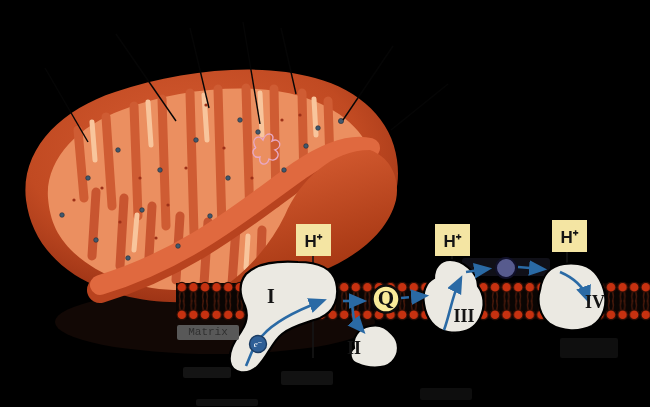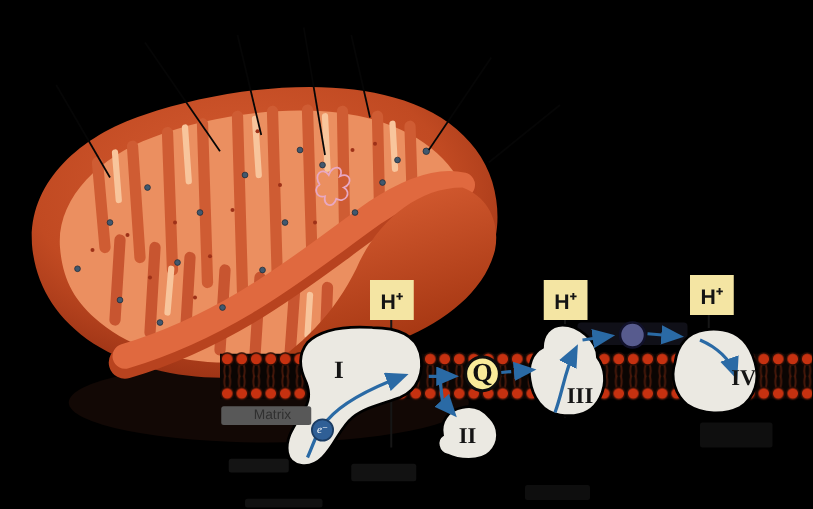--- a/index.html
+++ b/index.html
@@ -9,21 +9,21 @@
   .ovl{position:absolute;pointer-events:none;white-space:nowrap;}
   .numeral{font-family:"Liberation Serif","DejaVu Serif",serif;font-weight:bold;color:#141414;
            transform:translate(-50%,-52%);}
   .qletter{font-family:"Liberation Serif","DejaVu Serif",serif;font-weight:bold;font-size:21px;color:#101010;
            transform:translate(-50%,-54%);}
   .hplus{width:35px;height:32px;background:#f4e5a3;display:flex;align-items:center;justify-content:center;
          font-weight:bold;font-size:17px;color:#141414;}
   .electron{font-family:"Liberation Serif","DejaVu Serif",serif;font-style:italic;font-size:9px;color:#fff;
             transform:translate(-50%,-50%);}
   .matrixlbl{width:62px;height:15px;background:#585858;border-radius:2px;color:#303030;
-             font-family:Liberation Sans, sans-serif;font-size:11px;line-height:15px;text-align:center;padding-left:10px;}
+             font-family:Liberation Mono, monospace;font-size:11px;line-height:15px;text-align:center;}
 </style>
 </head>
 <body>
 
 <div id="stage">
 
 <svg width="650" height="407" viewBox="0 0 650 407">
   <defs>
     <radialGradient id="rimGrad" cx="45%" cy="35%" r="75%">
       <stop offset="0%" stop-color="#d65c32"></stop>
@@ -198,21 +198,21 @@
 
     <circle cx="258" cy="344" r="8.5" fill="#2f5f96" stroke="#1b3c63" stroke-width="1.4"></circle>
   </g>
 </svg>
 
 <div class="ovl hplus" style="left:296px;top:224px;">H⁺</div>
 <div class="ovl hplus" style="left:435px;top:224px;">H⁺</div>
 <div class="ovl hplus" style="left:552px;top:220px;">H⁺</div>
 
 <div class="ovl numeral" style="left:271px;top:297px;font-size:20px;">I</div>
-<div class="ovl numeral" style="left:374px;top:349px;font-size:18px;">II</div>
+<div class="ovl numeral" style="left:354px;top:349px;font-size:18px;">II</div>
 <div class="ovl numeral" style="left:464px;top:317px;font-size:18px;">III</div>
 <div class="ovl numeral" style="left:567px;top:303px;font-size:18px;margin-left:28px;">IV</div>
 
 <div class="ovl qletter" style="left:386px;top:299px;">Q</div>
 <div class="ovl electron" style="left:258px;top:344px;">e⁻</div>
 <div class="ovl matrixlbl" style="left:177px;top:325px;">Matrix</div>
 
 </div>
 
 </body></html>

